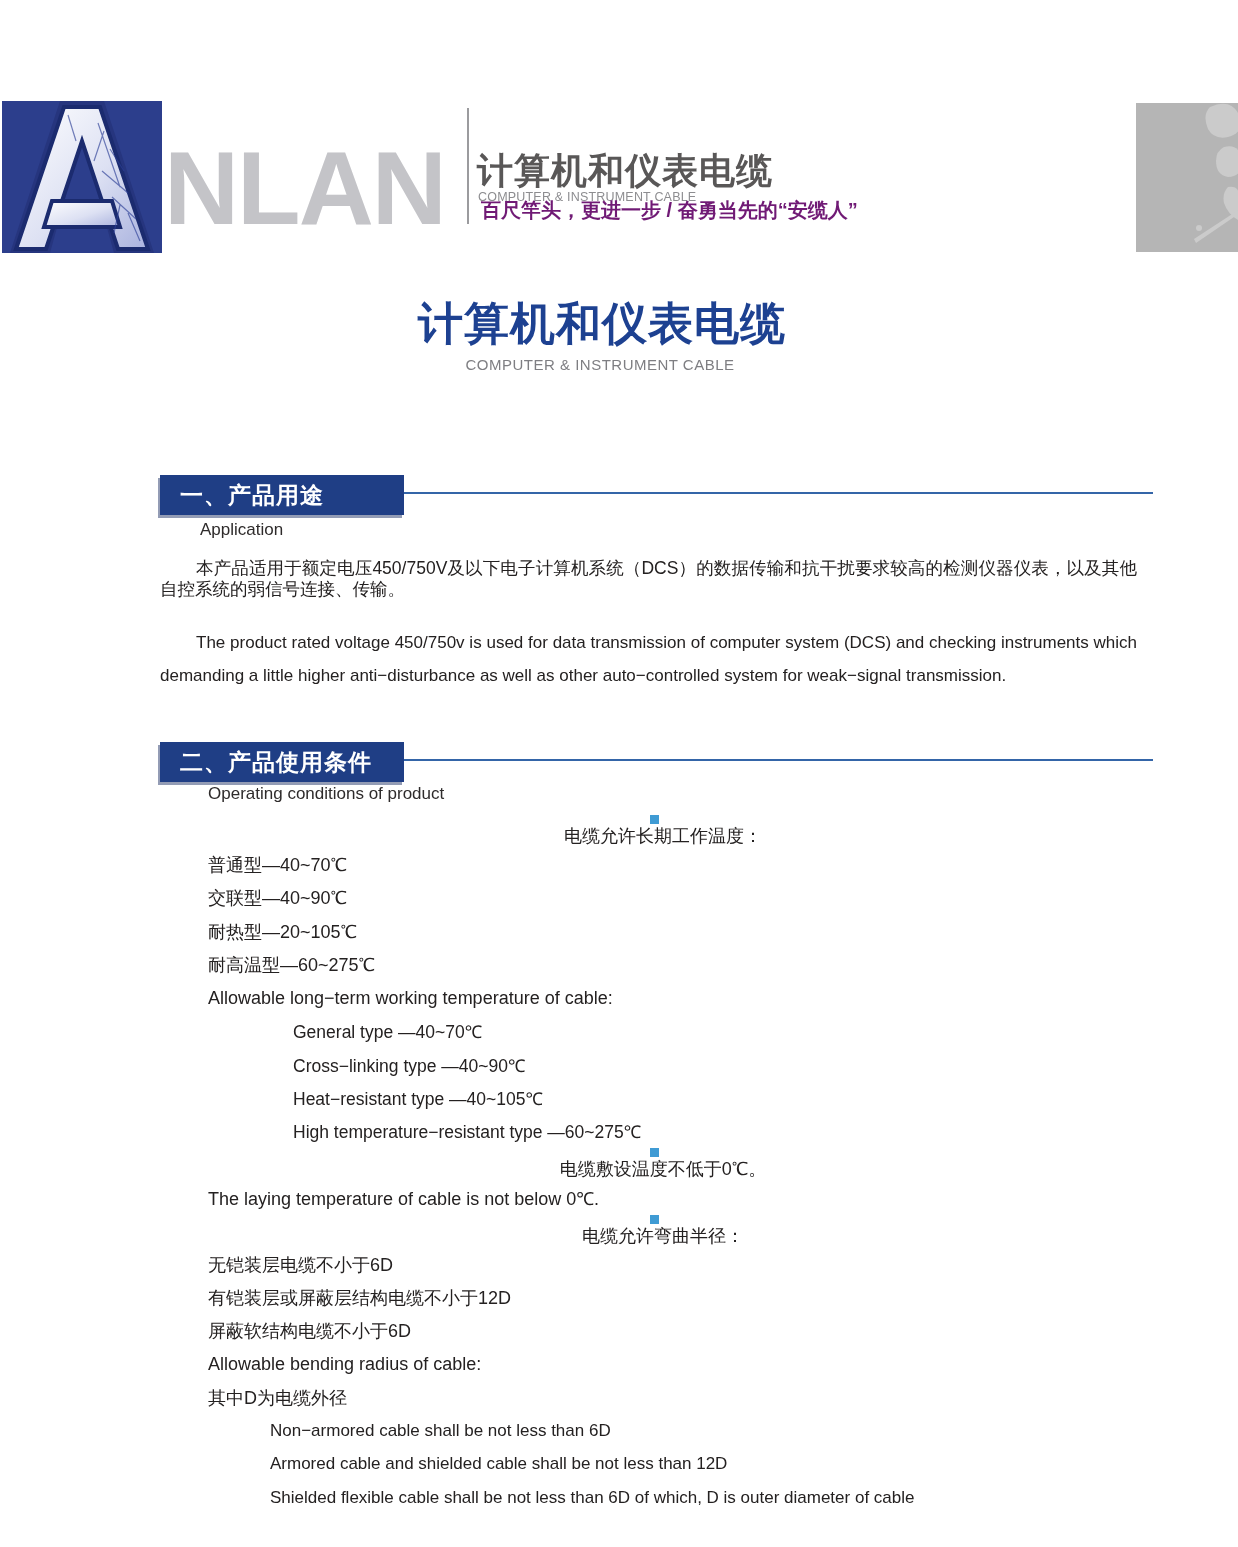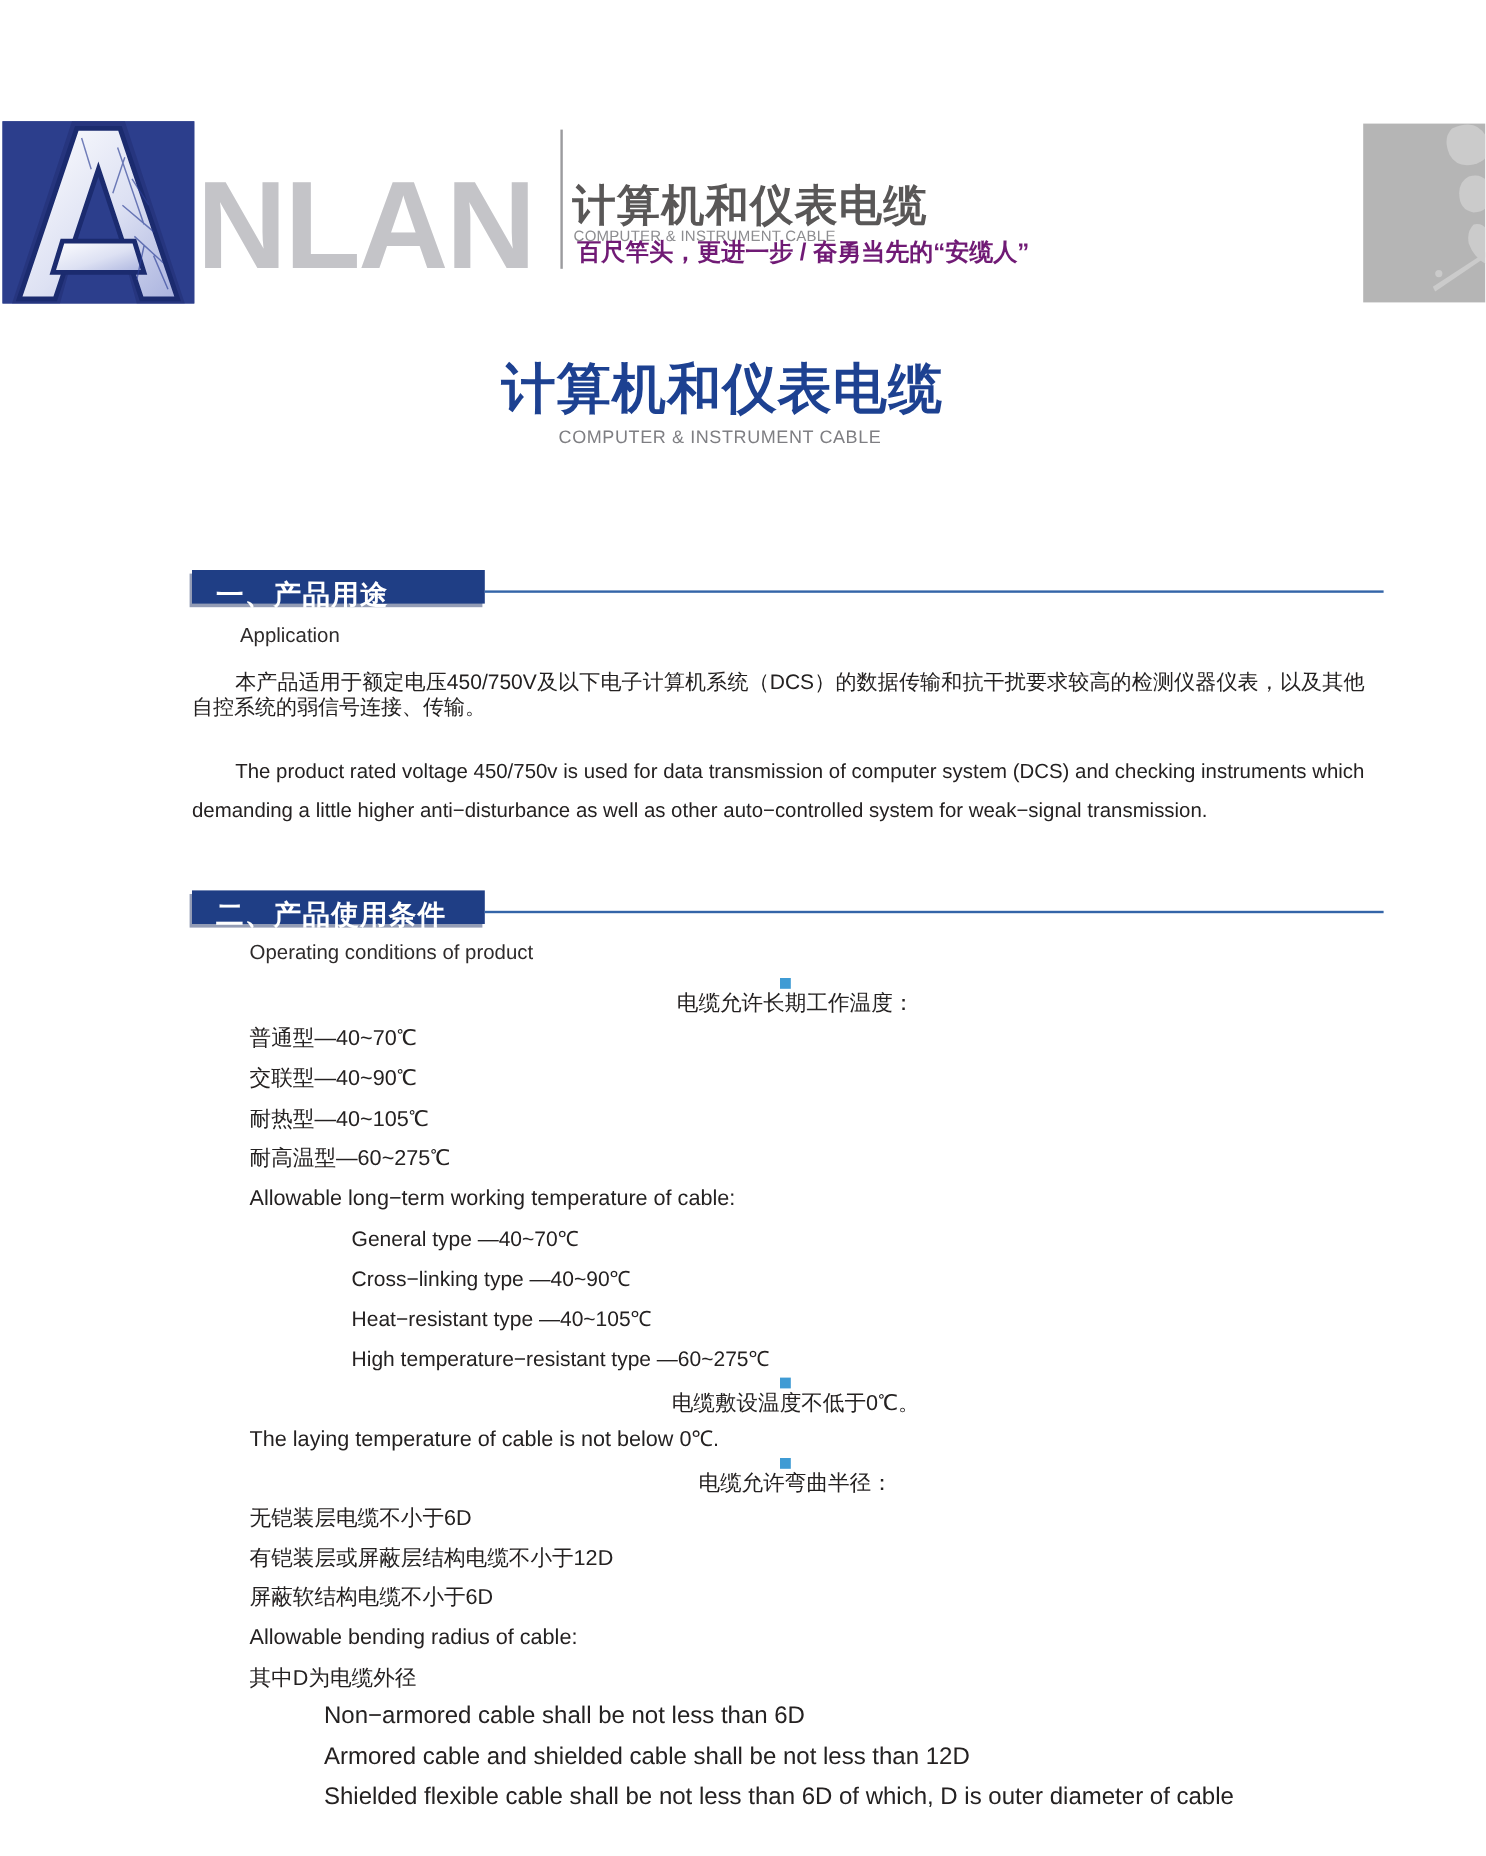--- a/index.html
+++ b/index.html
@@ -21,21 +21,21 @@
   .hdr-slogan { left:481px; top:197px; font-size:20px; font-weight:bold; color:#701a75; white-space:nowrap; }
   .photo-box { left:1136px; top:103px; width:102px; height:149px; background:#B5B5B5; overflow:hidden; }
 
   
   .page-title { left:0; top:294px; width:1204px; text-align:center; font-size:45px; font-weight:bold; color:#1D4191; letter-spacing:1px; }
   .page-title-sub { left:0; top:356px; width:1200px; text-align:center; font-size:15px; color:#7E7E82; letter-spacing:0.5px; }
 
   
   .section-heading { left:160px; width:993px; display:flex; align-items:flex-start; }
   .heading-box {
-    width:244px; height:28px; line-height:40px; box-sizing:border-box; padding-left:20px;
+    width:244px; height:40px; line-height:40px; box-sizing:border-box; padding-left:20px;
     background:#1F3E85; color:#ffffff; font-size:23px; font-weight:bold; letter-spacing:1px;
     box-shadow:-2px 3px 0 rgba(16,35,90,0.45); white-space:nowrap;
   }
   .heading-rule { flex:1; height:2px; background:#3465A8; margin-top:17px; }
   .sec1 { top:475px; }
   .sec2 { top:742px; }
 
   .app-sub { left:200px; top:520px; font-size:17px; color:#2E2B2B; }
   .op-sub  { left:208px; top:784px; font-size:17px; color:#2E2B2B; }
 
@@ -46,21 +46,21 @@
   .para-en {
     left:160px; top:626px; width:977px; font-size:17px; line-height:33px;
     text-align:justify; text-indent:36px; color:#242121;
   }
 
   
   .conditions-list { left:160px; top:815px; width:985px; }
   .row { height:33.3px; display:flex; align-items:center; font-size:18px; color:#242121; white-space:nowrap; }
   .row.bullet  { padding-left:21px;flex-direction:column; }
   .row.plain   { padding-left:48px; }
-  .row.indent1 { padding-left:110px; font-size:20px; }
+  .row.indent1 { padding-left:110px; font-size:17px; }
   .row.indent2 { padding-left:133px; font-size:17.5px; }
   .bullet-sq { width:9px; height:9px; background:#3F9BD4; margin-right:18px; flex:0 0 auto; }
 </style>
 </head>
 <body>
 
 <div class="page">
 
   <div class="abs logo-square">
     <svg width="160" height="152" viewBox="0 0 160 152">
@@ -121,21 +121,21 @@
         <span class="bullet-sq"></span>
         <span>电缆允许长期工作温度：</span>
       </div>
       <div class="row plain">
         <span>普通型—40~70℃</span>
       </div>
       <div class="row plain">
         <span>交联型—40~90℃</span>
       </div>
       <div class="row plain">
-        <span>耐热型—40~105℃</span>
+        <span>耐热型—20~105℃</span>
       </div>
       <div class="row plain">
         <span>耐高温型—60~275℃</span>
       </div>
       <div class="row plain">
         <span>Allowable long−term working temperature of cable:</span>
       </div>
       <div class="row indent2">
         <span>General type —40~70℃</span>
       </div>

